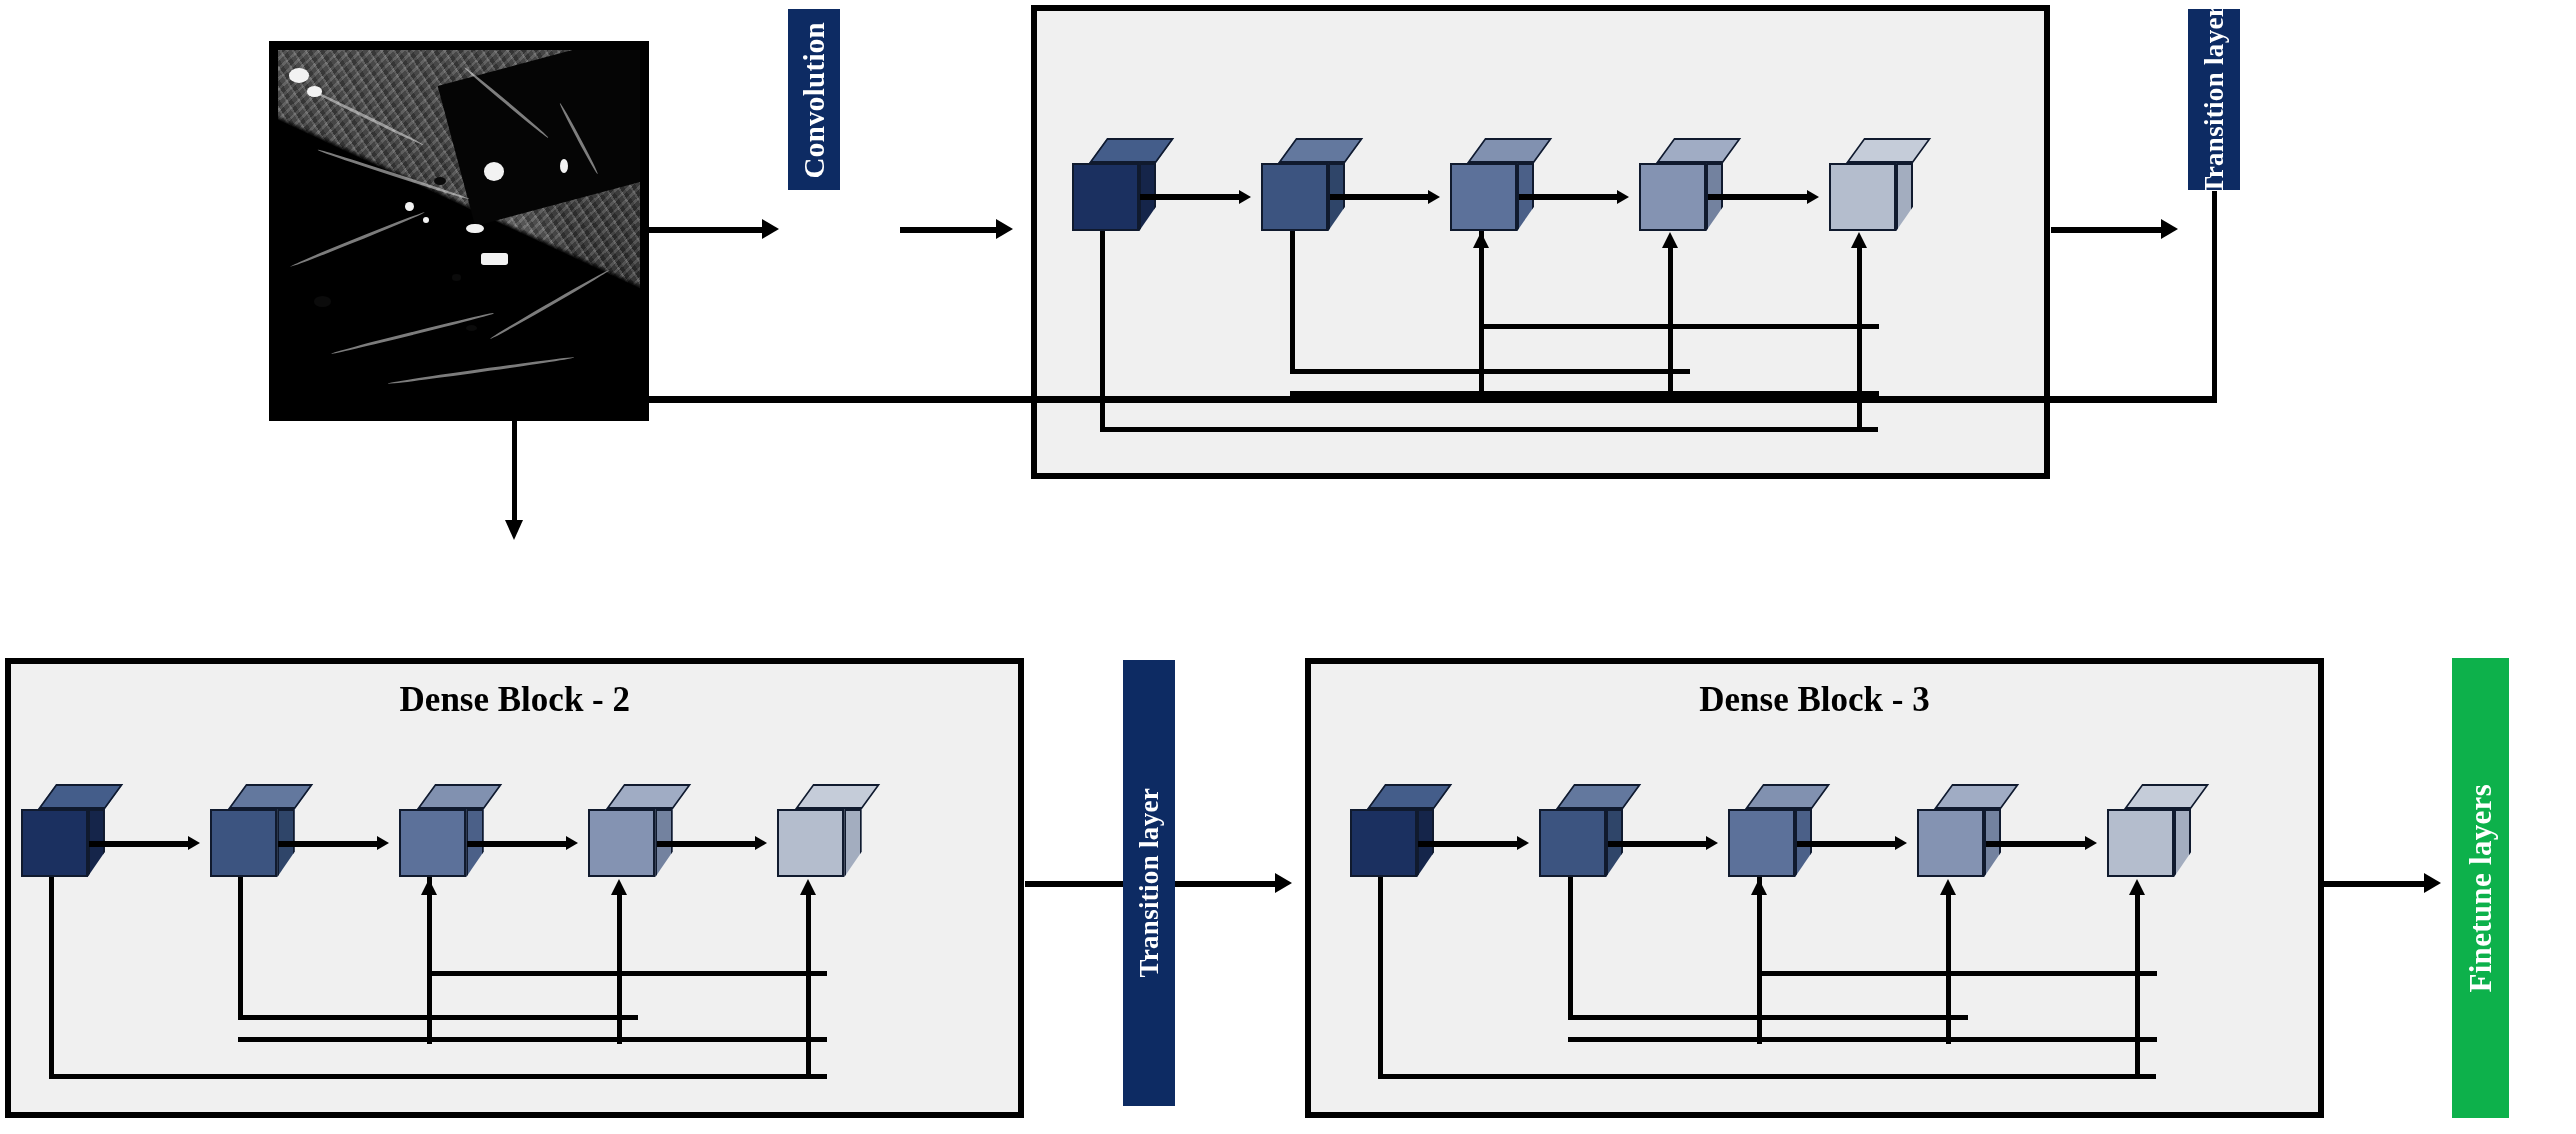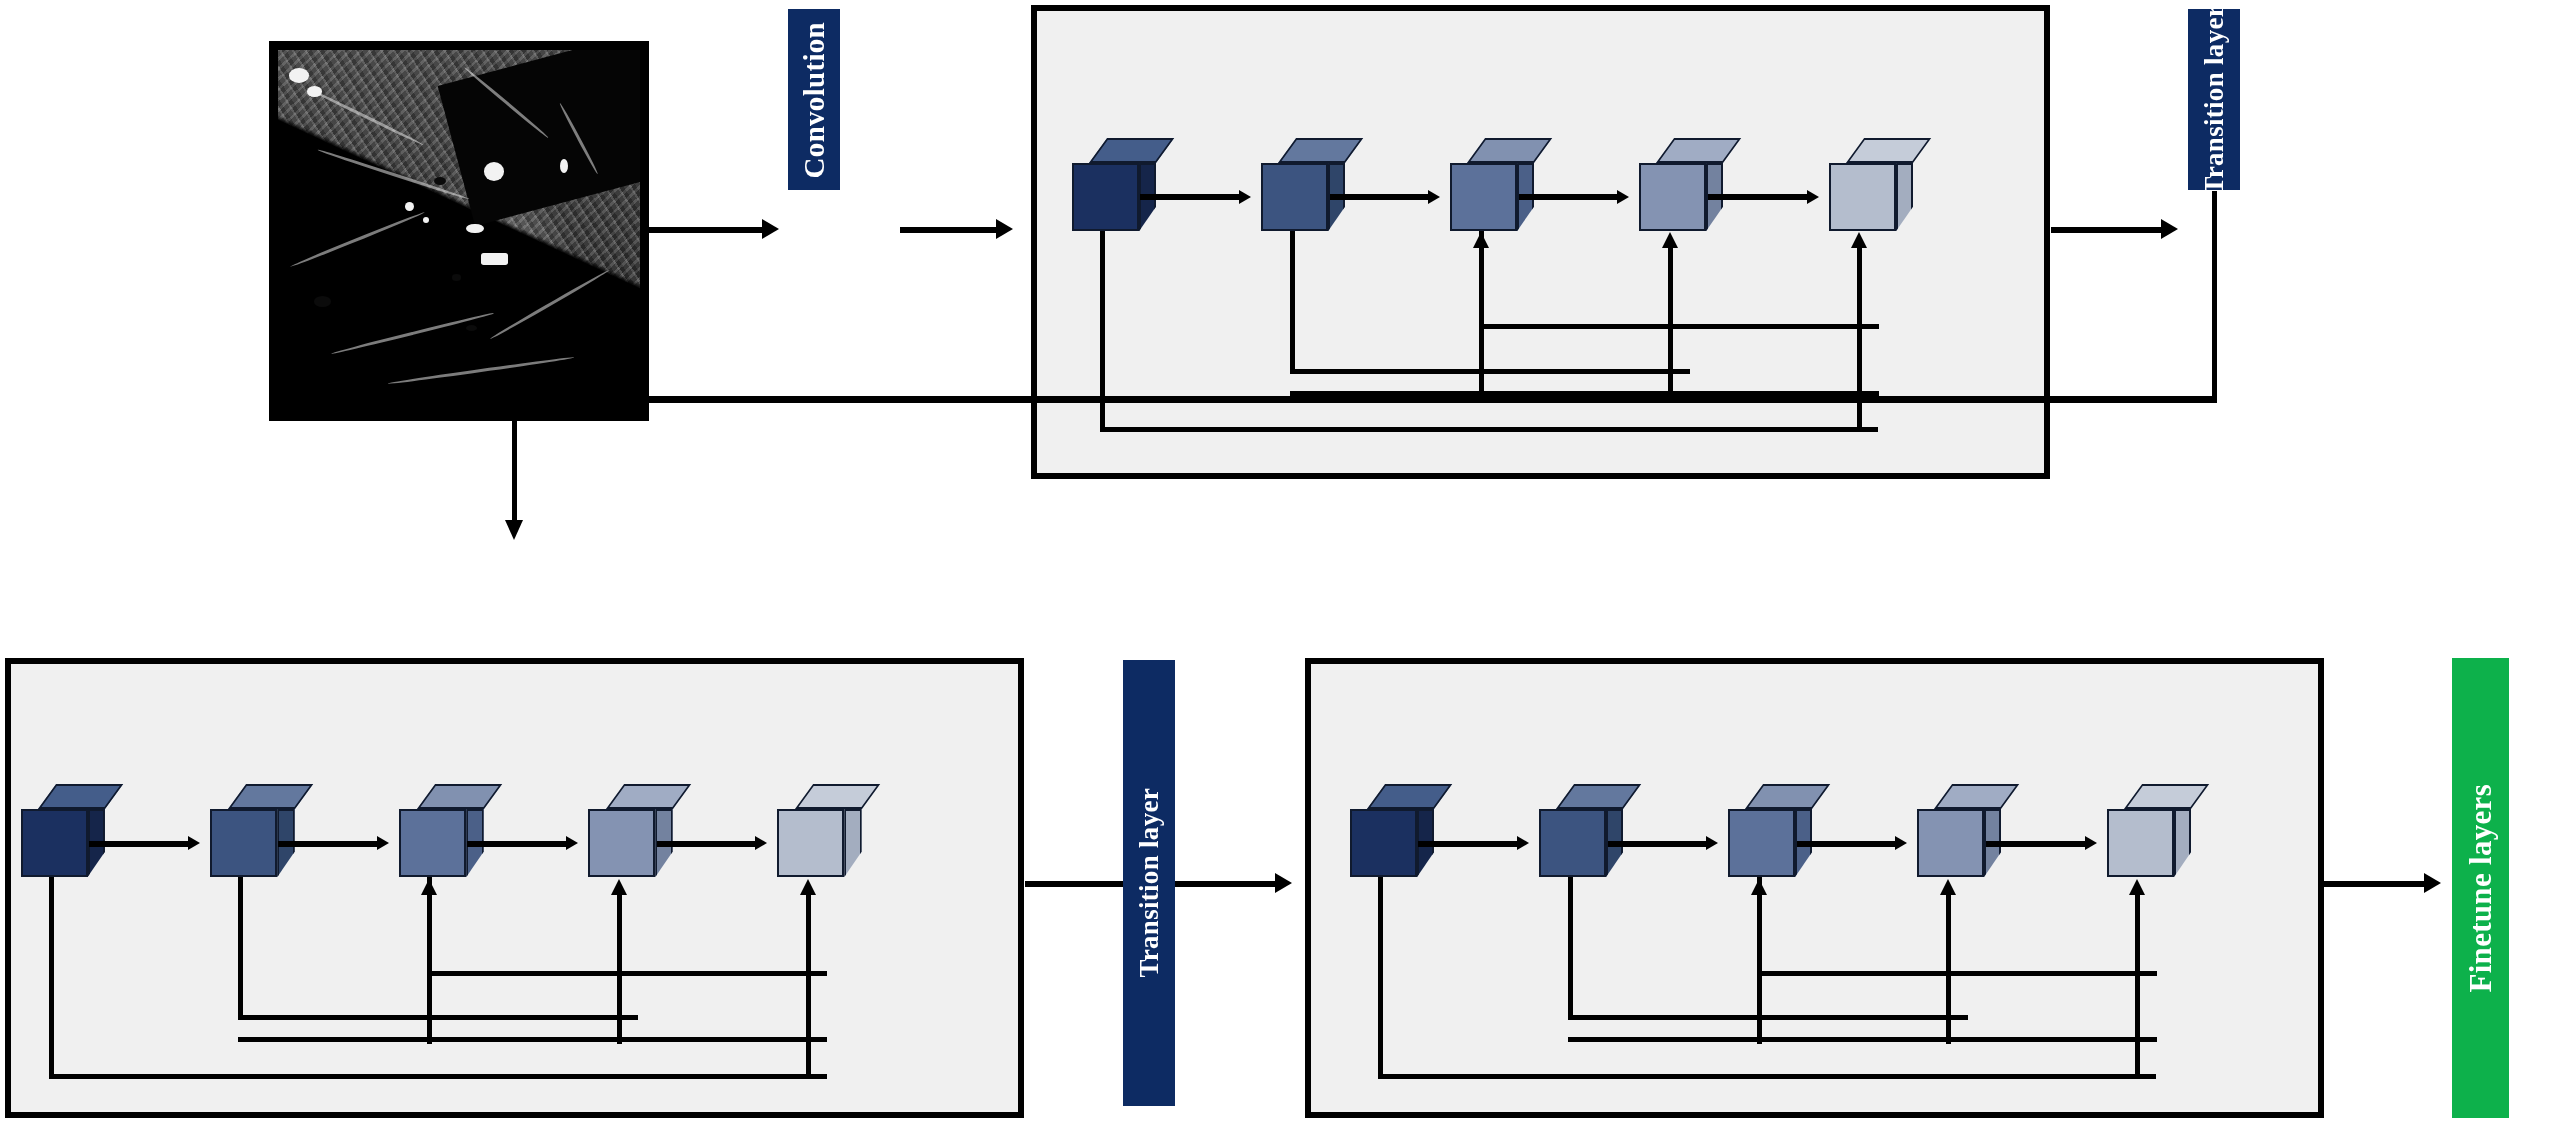--- a/index.html
+++ b/index.html
@@ -159,20 +159,21 @@
   <div class="vbar" style="left:2188px;top:9.3px;width:52px;height:181px;background:#0d2b63;">
     <span style="font-size:27px;">Transition layer</span>
   </div>
 
   <div class="vline" style="left:2212px;top:191px;width:5.3px;height:210px;"></div>
   <div class="hline" style="left:512px;top:396px;width:1705px;height:6.7px;"></div>
   <div class="vline" style="left:512px;top:396px;width:5.3px;height:128px;"></div>
   <div class="arrow-d" style="left:505px;top:520px;"></div>
 
   <div class="dblock" style="left:5.3px;top:658px;width:1019px;height:460px;">
+    <div class="dtitle" style="top:16px;font-size:35px;">Dense Block - 2</div>
 
     <div class="cube" style="left:9.3px;top:120px;width:84px;height:93px;">
       <div class="face top" style="left:17.3px;top:0;width:67px;height:25px;transform:skewX(-36deg);transform-origin:bottom left;background:#445d8a;"></div>
       <div class="face side" style="left:67px;top:25px;width:17.3px;height:68px;background:#15254a;clip-path:polygon(0 0,100% -37%,100% 63%,0 100%);"></div>
       <div class="face front" style="left:0;top:25px;width:67px;height:68px;background:#1b3060;"></div>
     </div>
     <div class="cube" style="left:199px;top:120px;width:84px;height:93px;">
       <div class="face top" style="left:17.3px;top:0;width:67px;height:25px;transform:skewX(-36deg);transform-origin:bottom left;background:#63789e;"></div>
       <div class="face side" style="left:67px;top:25px;width:17.3px;height:68px;background:#2f4569;clip-path:polygon(0 0,100% -37%,100% 63%,0 100%);"></div>
       <div class="face front" style="left:0;top:25px;width:67px;height:68px;background:#3c5480;"></div>
@@ -222,20 +223,21 @@
   <div class="arrow-r" style="left:1125px;top:873px;"></div>
 
   <div class="vbar" style="left:1123px;top:660px;width:52px;height:446px;background:#0d2b63;">
     <span style="font-size:27px;">Transition layer</span>
   </div>
 
   <div class="hline" style="left:1175px;top:881px;width:100px;height:6px;"></div>
   <div class="arrow-r" style="left:1275px;top:873px;"></div>
 
   <div class="dblock" style="left:1305px;top:658px;width:1019px;height:460px;">
+    <div class="dtitle" style="top:16px;font-size:35px;">Dense Block - 3</div>
 
     <div class="cube" style="left:39px;top:120px;width:84px;height:93px;">
       <div class="face top" style="left:17.3px;top:0;width:67px;height:25px;transform:skewX(-36deg);transform-origin:bottom left;background:#445d8a;"></div>
       <div class="face side" style="left:67px;top:25px;width:17.3px;height:68px;background:#15254a;clip-path:polygon(0 0,100% -37%,100% 63%,0 100%);"></div>
       <div class="face front" style="left:0;top:25px;width:67px;height:68px;background:#1b3060;"></div>
     </div>
     <div class="cube" style="left:228px;top:120px;width:84px;height:93px;">
       <div class="face top" style="left:17.3px;top:0;width:67px;height:25px;transform:skewX(-36deg);transform-origin:bottom left;background:#63789e;"></div>
       <div class="face side" style="left:67px;top:25px;width:17.3px;height:68px;background:#2f4569;clip-path:polygon(0 0,100% -37%,100% 63%,0 100%);"></div>
       <div class="face front" style="left:0;top:25px;width:67px;height:68px;background:#3c5480;"></div>

